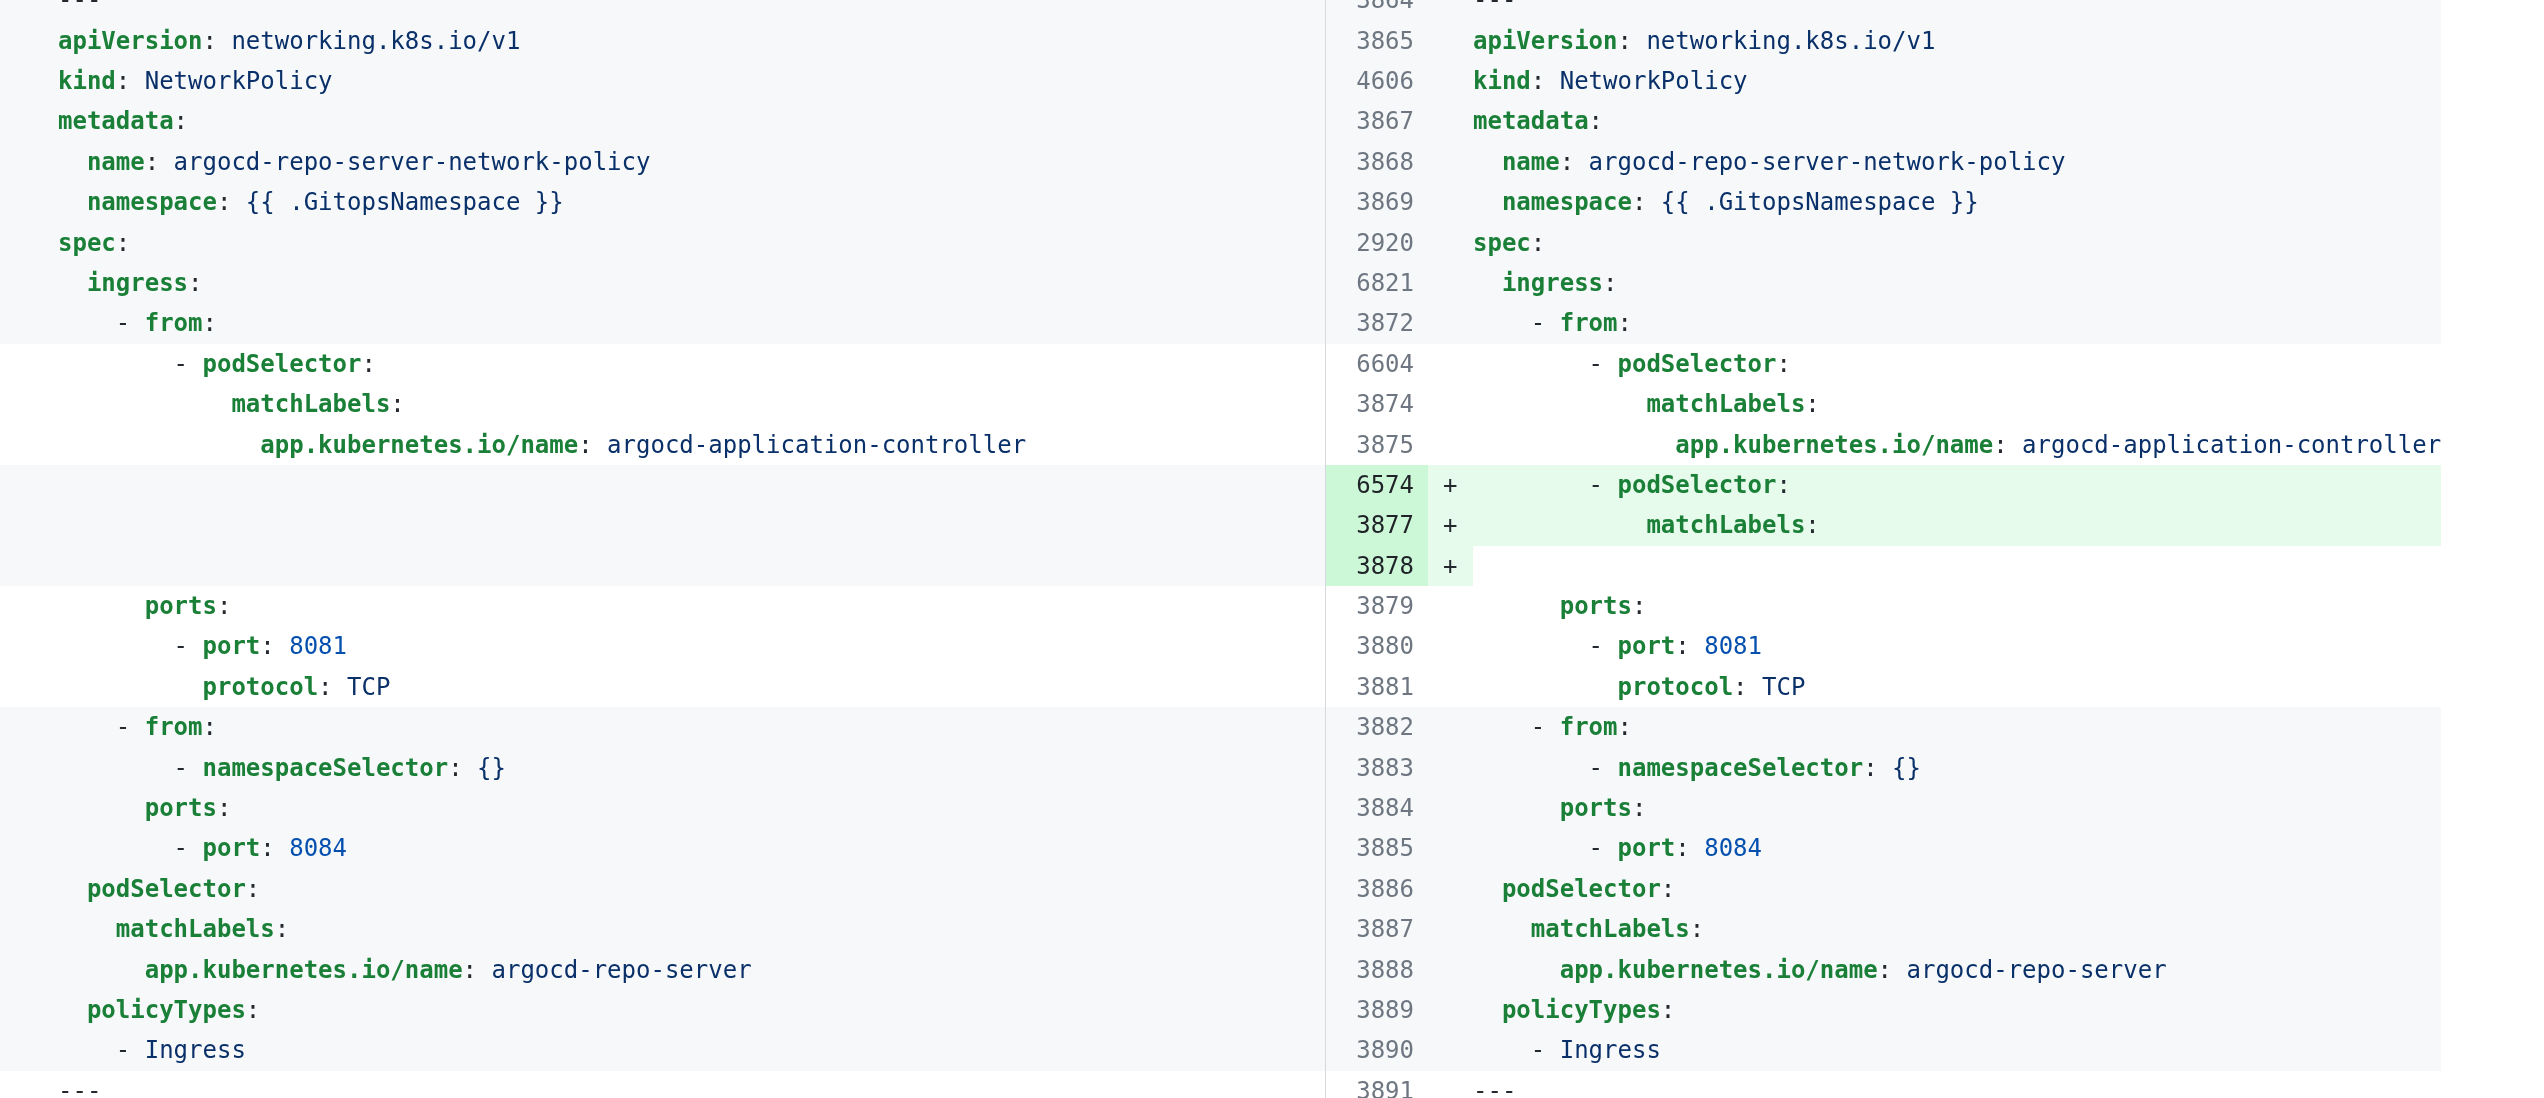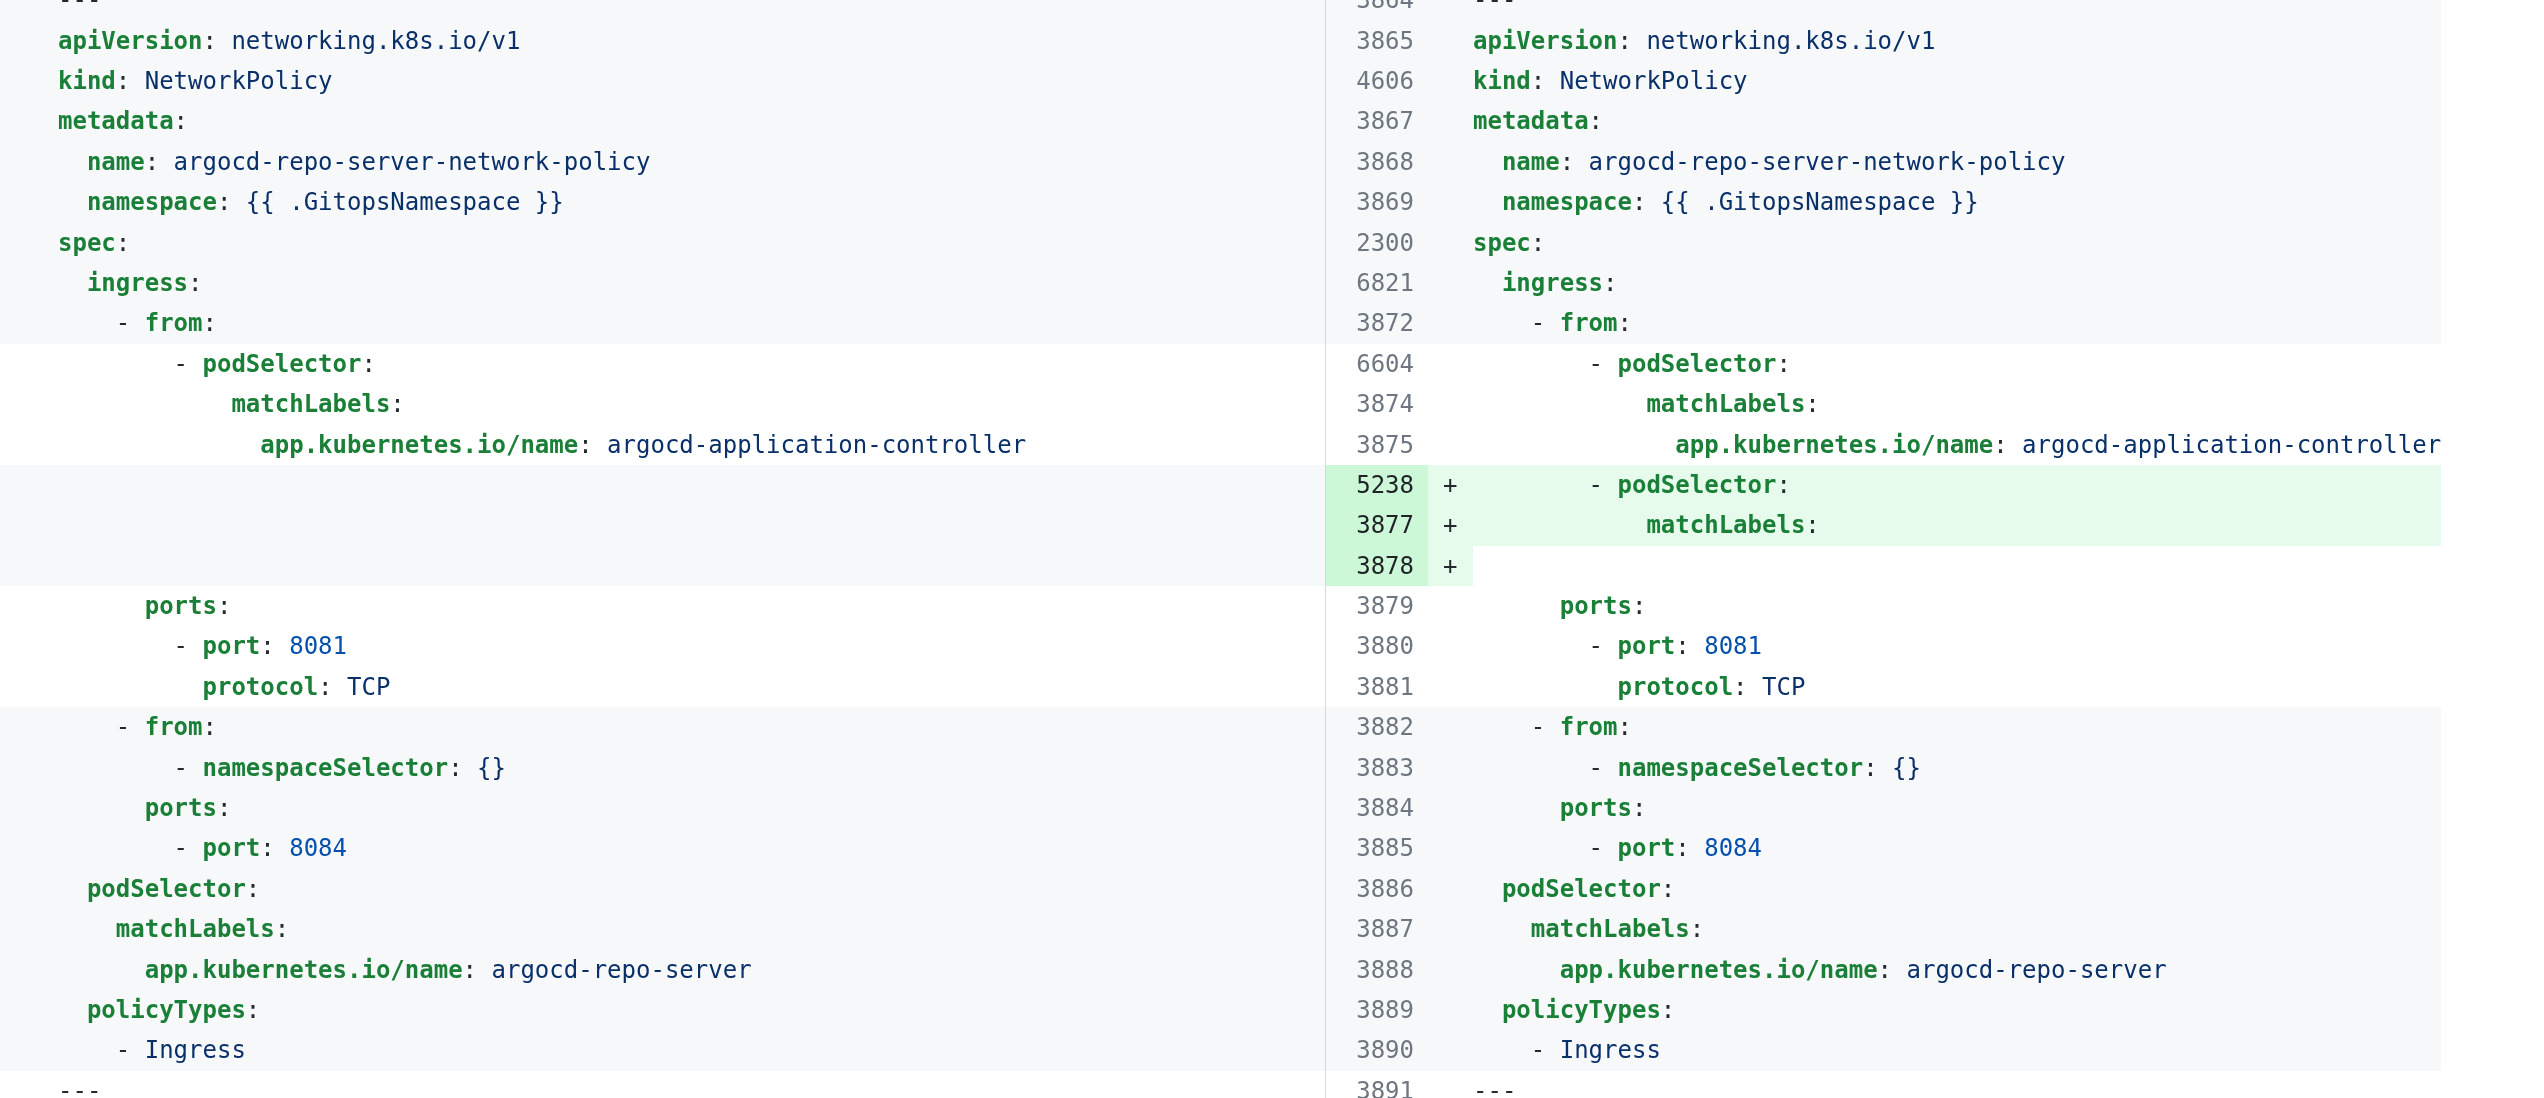--- a/index.html
+++ b/index.html
@@ -89,27 +89,27 @@
 <body>
 
 <div class="diff-viewport">
   <div class="diff-rows">
       <div class="diff-row expanded"><div class="cell-old"><span class="tok-p">---</span></div><div class="cell-num">3864</div><div class="cell-marker"></div><div class="cell-new"><span class="tok-p">---</span></div></div>
       <div class="diff-row expanded"><div class="cell-old"><span class="tok-k">apiVersion</span><span class="tok-p">:</span><span class="tok-s"> networking.k8s.io/v1</span></div><div class="cell-num">3865</div><div class="cell-marker"></div><div class="cell-new"><span class="tok-k">apiVersion</span><span class="tok-p">:</span><span class="tok-s"> networking.k8s.io/v1</span></div></div>
       <div class="diff-row expanded"><div class="cell-old"><span class="tok-k">kind</span><span class="tok-p">:</span><span class="tok-s"> NetworkPolicy</span></div><div class="cell-num">4606</div><div class="cell-marker"></div><div class="cell-new"><span class="tok-k">kind</span><span class="tok-p">:</span><span class="tok-s"> NetworkPolicy</span></div></div>
       <div class="diff-row expanded"><div class="cell-old"><span class="tok-k">metadata</span><span class="tok-p">:</span></div><div class="cell-num">3867</div><div class="cell-marker"></div><div class="cell-new"><span class="tok-k">metadata</span><span class="tok-p">:</span></div></div>
       <div class="diff-row expanded"><div class="cell-old"><span class="tok-p">  </span><span class="tok-k">name</span><span class="tok-p">:</span><span class="tok-s"> argocd-repo-server-network-policy</span></div><div class="cell-num">3868</div><div class="cell-marker"></div><div class="cell-new"><span class="tok-p">  </span><span class="tok-k">name</span><span class="tok-p">:</span><span class="tok-s"> argocd-repo-server-network-policy</span></div></div>
       <div class="diff-row expanded"><div class="cell-old"><span class="tok-p">  </span><span class="tok-k">namespace</span><span class="tok-p">:</span><span class="tok-s"> {{ .GitopsNamespace }}</span></div><div class="cell-num">3869</div><div class="cell-marker"></div><div class="cell-new"><span class="tok-p">  </span><span class="tok-k">namespace</span><span class="tok-p">:</span><span class="tok-s"> {{ .GitopsNamespace }}</span></div></div>
-      <div class="diff-row expanded"><div class="cell-old"><span class="tok-k">spec</span><span class="tok-p">:</span></div><div class="cell-num">2300</div><div class="cell-marker"></div><div class="cell-new"><span class="tok-k">spec</span><span class="tok-p">:</span></div></div>
+      <div class="diff-row expanded"><div class="cell-old"><span class="tok-k">spec</span><span class="tok-p">:</span></div><div class="cell-num">2920</div><div class="cell-marker"></div><div class="cell-new"><span class="tok-k">spec</span><span class="tok-p">:</span></div></div>
       <div class="diff-row expanded"><div class="cell-old"><span class="tok-p">  </span><span class="tok-k">ingress</span><span class="tok-p">:</span></div><div class="cell-num">6821</div><div class="cell-marker"></div><div class="cell-new"><span class="tok-p">  </span><span class="tok-k">ingress</span><span class="tok-p">:</span></div></div>
       <div class="diff-row expanded"><div class="cell-old"><span class="tok-p">    - </span><span class="tok-k">from</span><span class="tok-p">:</span></div><div class="cell-num">3872</div><div class="cell-marker"></div><div class="cell-new"><span class="tok-p">    - </span><span class="tok-k">from</span><span class="tok-p">:</span></div></div>
       <div class="diff-row context"><div class="cell-old"><span class="tok-p">        - </span><span class="tok-k">podSelector</span><span class="tok-p">:</span></div><div class="cell-num">6604</div><div class="cell-marker"></div><div class="cell-new"><span class="tok-p">        - </span><span class="tok-k">podSelector</span><span class="tok-p">:</span></div></div>
       <div class="diff-row context"><div class="cell-old"><span class="tok-p">            </span><span class="tok-k">matchLabels</span><span class="tok-p">:</span></div><div class="cell-num">3874</div><div class="cell-marker"></div><div class="cell-new"><span class="tok-p">            </span><span class="tok-k">matchLabels</span><span class="tok-p">:</span></div></div>
       <div class="diff-row context"><div class="cell-old"><span class="tok-p">              </span><span class="tok-k">app.kubernetes.io/name</span><span class="tok-p">:</span><span class="tok-s"> argocd-application-controller</span></div><div class="cell-num">3875</div><div class="cell-marker"></div><div class="cell-new"><span class="tok-p">              </span><span class="tok-k">app.kubernetes.io/name</span><span class="tok-p">:</span><span class="tok-s"> argocd-application-controller</span></div></div>
-      <div class="diff-row added"><div class="cell-old"></div><div class="cell-num">5238</div><div class="cell-marker">+</div><div class="cell-new"><span class="tok-p">        - </span><span class="tok-k">podSelector</span><span class="tok-p">:</span></div></div>
+      <div class="diff-row added"><div class="cell-old"></div><div class="cell-num">6574</div><div class="cell-marker">+</div><div class="cell-new"><span class="tok-p">        - </span><span class="tok-k">podSelector</span><span class="tok-p">:</span></div></div>
       <div class="diff-row added"><div class="cell-old"></div><div class="cell-num">3877</div><div class="cell-marker">+</div><div class="cell-new"><span class="tok-p">            </span><span class="tok-k">matchLabels</span><span class="tok-p">:</span></div></div>
       <div class="diff-row added"><div class="cell-old"></div><div class="cell-num">3878</div><div class="cell-marker">+</div></div>
       <div class="diff-row context"><div class="cell-old"><span class="tok-p">      </span><span class="tok-k">ports</span><span class="tok-p">:</span></div><div class="cell-num">3879</div><div class="cell-marker"></div><div class="cell-new"><span class="tok-p">      </span><span class="tok-k">ports</span><span class="tok-p">:</span></div></div>
       <div class="diff-row context"><div class="cell-old"><span class="tok-p">        - </span><span class="tok-k">port</span><span class="tok-p">:</span><span class="tok-n"> 8081</span></div><div class="cell-num">3880</div><div class="cell-marker"></div><div class="cell-new"><span class="tok-p">        - </span><span class="tok-k">port</span><span class="tok-p">:</span><span class="tok-n"> 8081</span></div></div>
       <div class="diff-row context"><div class="cell-old"><span class="tok-p">          </span><span class="tok-k">protocol</span><span class="tok-p">:</span><span class="tok-s"> TCP</span></div><div class="cell-num">3881</div><div class="cell-marker"></div><div class="cell-new"><span class="tok-p">          </span><span class="tok-k">protocol</span><span class="tok-p">:</span><span class="tok-s"> TCP</span></div></div>
       <div class="diff-row expanded"><div class="cell-old"><span class="tok-p">    - </span><span class="tok-k">from</span><span class="tok-p">:</span></div><div class="cell-num">3882</div><div class="cell-marker"></div><div class="cell-new"><span class="tok-p">    - </span><span class="tok-k">from</span><span class="tok-p">:</span></div></div>
       <div class="diff-row expanded"><div class="cell-old"><span class="tok-p">        - </span><span class="tok-k">namespaceSelector</span><span class="tok-p">:</span><span class="tok-s"> {}</span></div><div class="cell-num">3883</div><div class="cell-marker"></div><div class="cell-new"><span class="tok-p">        - </span><span class="tok-k">namespaceSelector</span><span class="tok-p">:</span><span class="tok-s"> {}</span></div></div>
       <div class="diff-row expanded"><div class="cell-old"><span class="tok-p">      </span><span class="tok-k">ports</span><span class="tok-p">:</span></div><div class="cell-num">3884</div><div class="cell-marker"></div><div class="cell-new"><span class="tok-p">      </span><span class="tok-k">ports</span><span class="tok-p">:</span></div></div>
       <div class="diff-row expanded"><div class="cell-old"><span class="tok-p">        - </span><span class="tok-k">port</span><span class="tok-p">:</span><span class="tok-n"> 8084</span></div><div class="cell-num">3885</div><div class="cell-marker"></div><div class="cell-new"><span class="tok-p">        - </span><span class="tok-k">port</span><span class="tok-p">:</span><span class="tok-n"> 8084</span></div></div>
       <div class="diff-row expanded"><div class="cell-old"><span class="tok-p">  </span><span class="tok-k">podSelector</span><span class="tok-p">:</span></div><div class="cell-num">3886</div><div class="cell-marker"></div><div class="cell-new"><span class="tok-p">  </span><span class="tok-k">podSelector</span><span class="tok-p">:</span></div></div>

